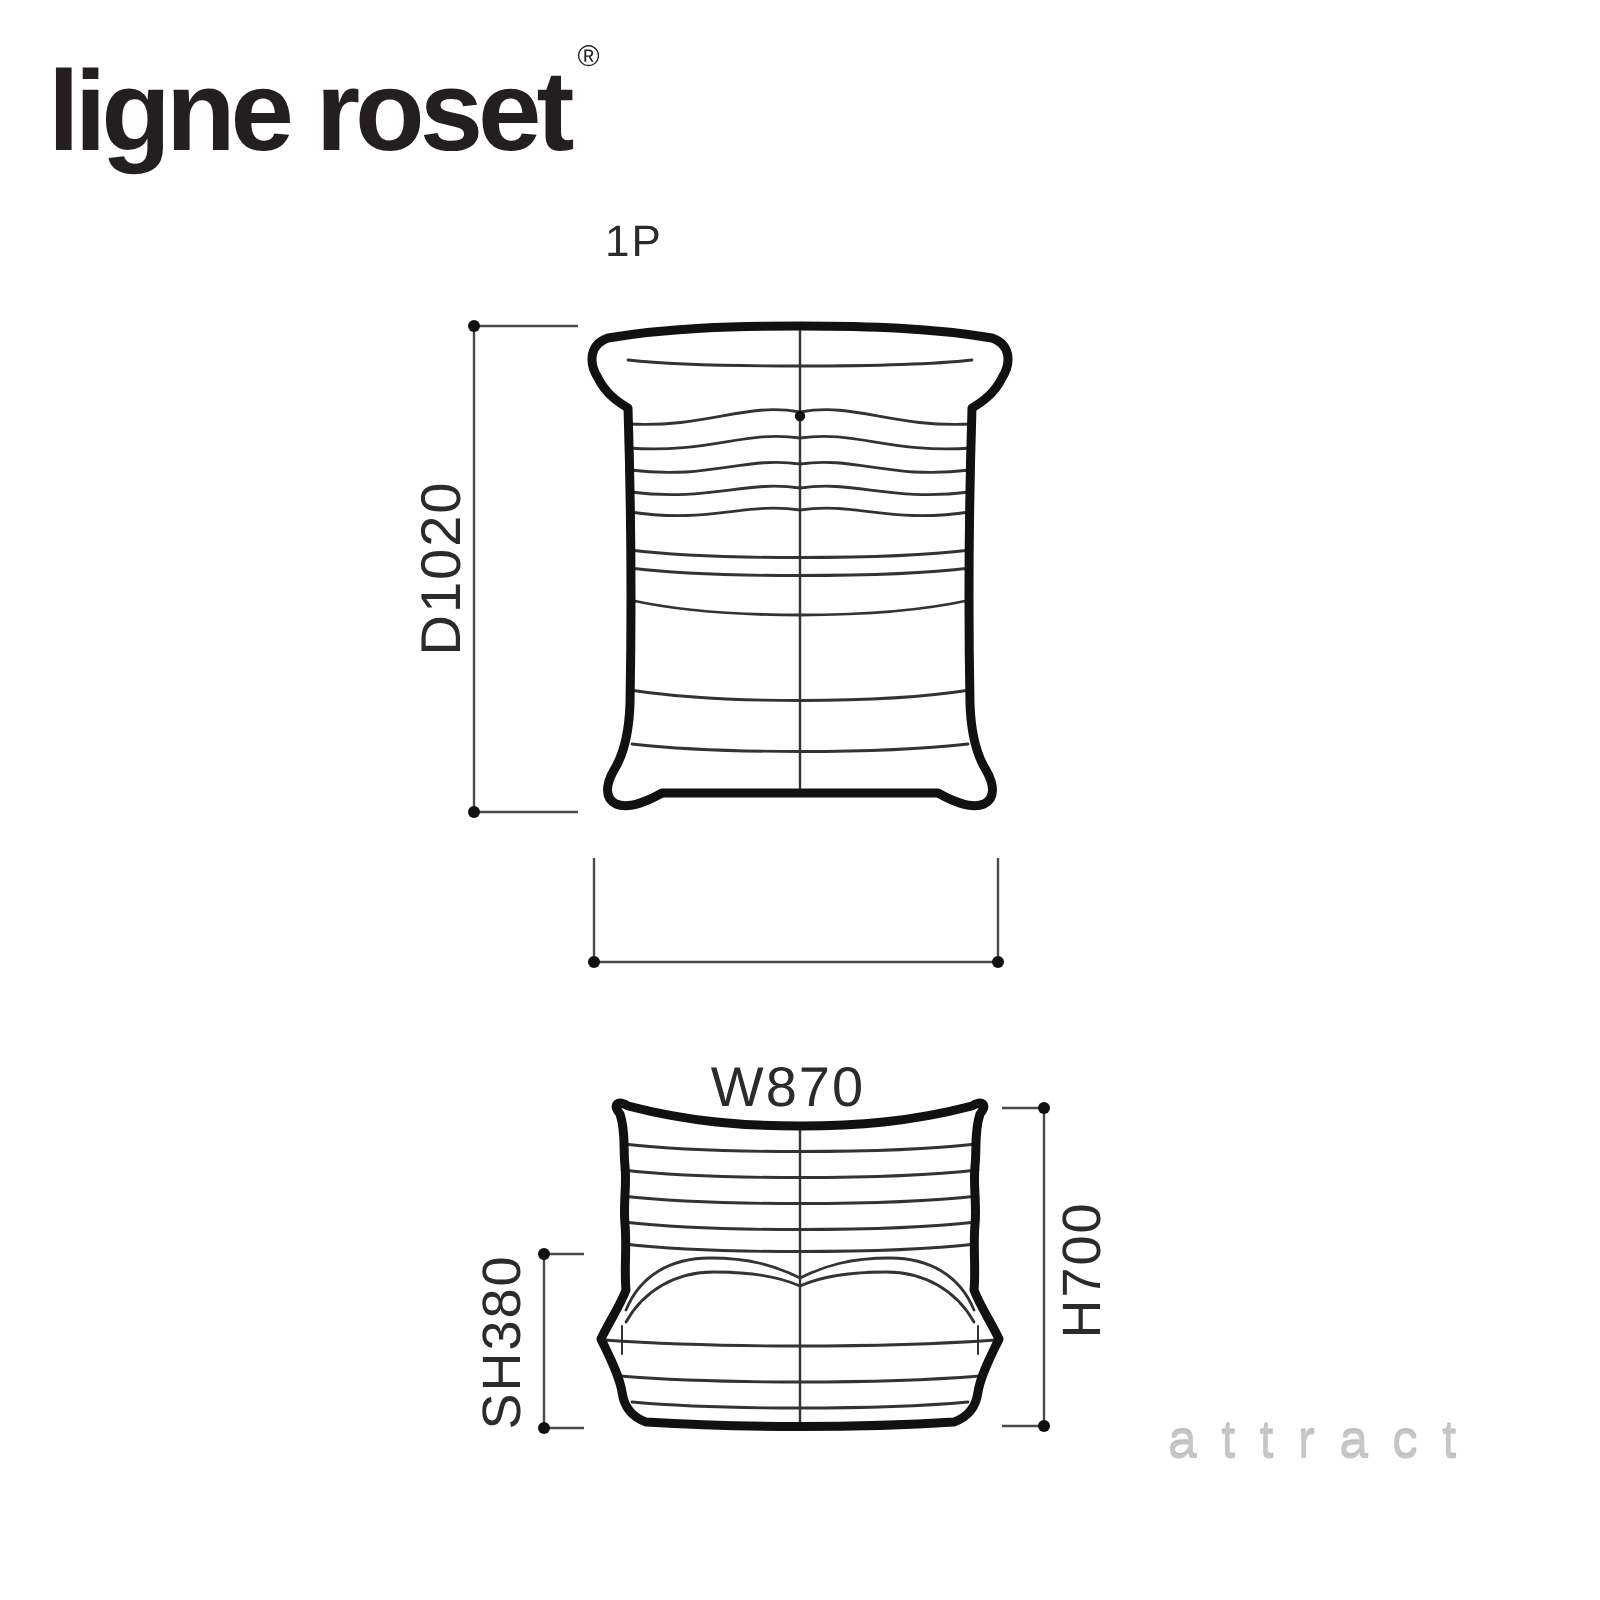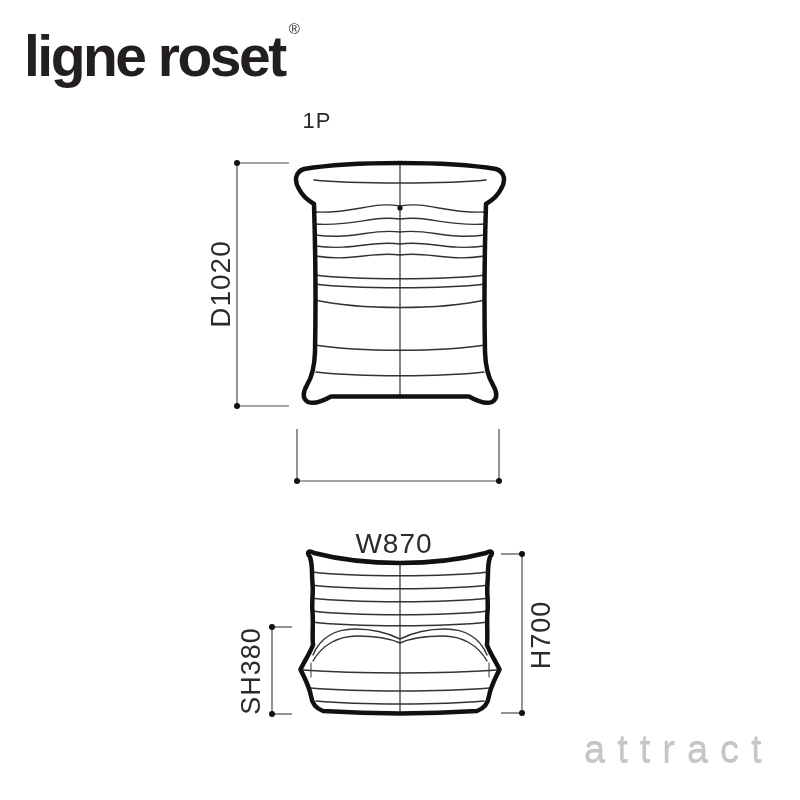--- a/index.html
+++ b/index.html
@@ -59,22 +59,22 @@
     top: 108px;
     width: 54px;
     text-align: center;
     font-size: 22px;
     color: #2b2b2b;
     letter-spacing: 1px;
   }
   .watermark {
     position: absolute;
     left: 584px;
-    top: 729px;
-    font-size: 38px;
+    top: 705px;
+    font-size: 26px;
     letter-spacing: 12px;
     color: #c6c6c6;
     text-shadow: 0 1px 0 #ffffff, 0 -1px 0 #bdbdbd;
     white-space: nowrap;
   }
 </style>
 </head>
 <body>
 
 <div class="page">

